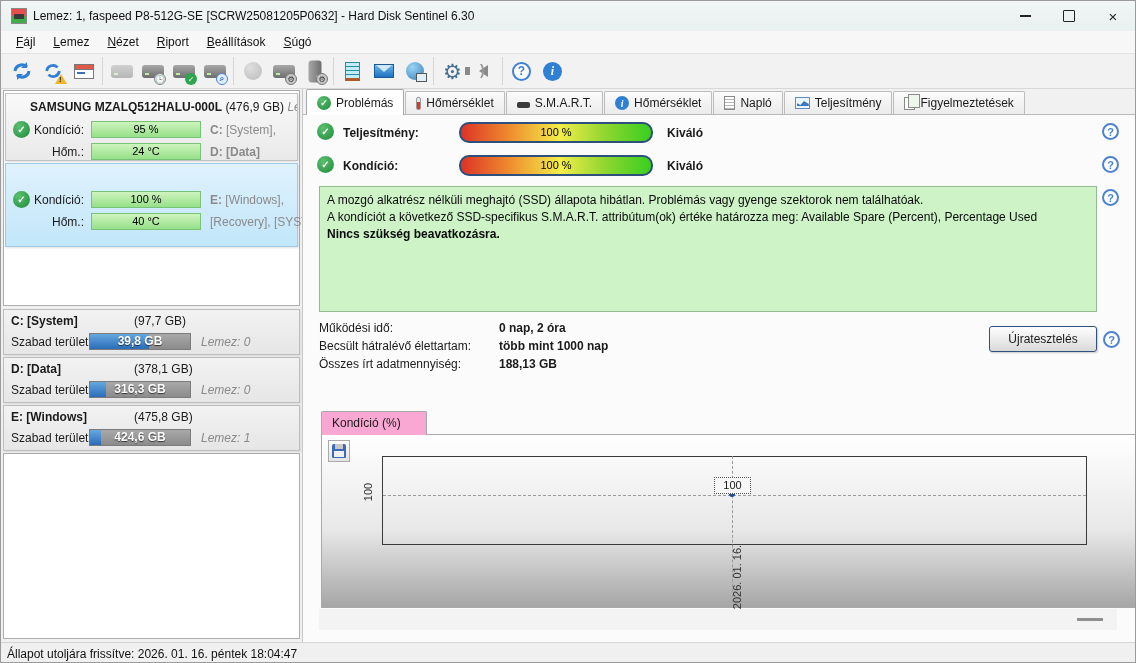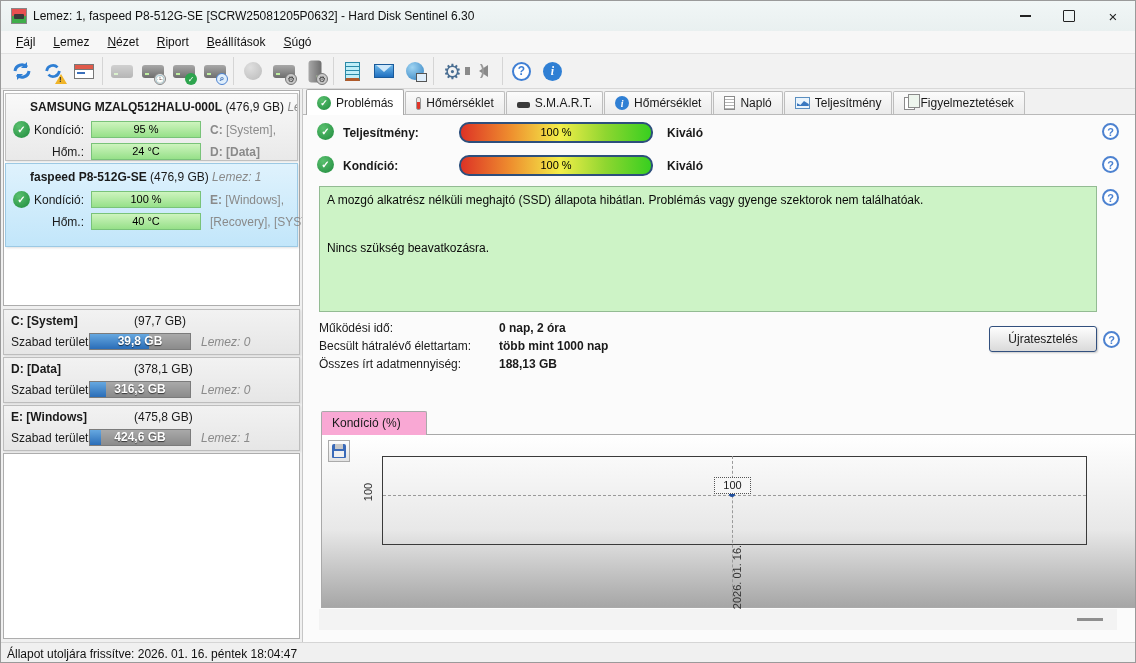--- a/index.html
+++ b/index.html
@@ -98,21 +98,21 @@
   .t-copy::after { content:""; position:absolute; left:3px; top:-4px; width:10px; height:12px; background:#eef6ee; border:1px solid #8a8a8a; }
 
   
   .ov-ok { position:absolute; width:17px; height:17px; border-radius:50%; background:radial-gradient(circle at 35% 30%,#59c06e,#1f8a3d); color:#fff; font-size:10px; font-weight:bold; display:flex; align-items:center; justify-content:center; }
   .ov-lbl { position:absolute; font-weight:bold; }
   .gauge { position:absolute; width:194px; height:21px; border:2px solid #2d4f7c; border-radius:10px; background:linear-gradient(90deg,#dd3326 0%,#ee8e2e 26%,#f3ee49 52%,#8fd630 76%,#38cf20 100%); text-align:center; line-height:17px; font-size:11px; color:#000; }
   .rating { position:absolute; font-weight:bold; }
   .help-icon { position:absolute; width:17px; height:17px; border-radius:50%; border:2px solid #4d82d0; color:#4d82d0; background:#fff; font-weight:bold; font-size:11px; display:flex; align-items:center; justify-content:center; }
 
   #status-box { position:absolute; left:16px; top:97px; width:778px; height:126px; background:#cdf3c6; border:1px solid #93bb93; padding:5px 7px; line-height:17px; color:#0a0a0a; }
-  #status-bold { font-weight:normal; margin-top:31px; }
+  #status-bold { font-weight:bold; margin-top:0; }
 
   .stat-lbl { position:absolute; left:16px; }
   .stat-val { position:absolute; left:196px; font-weight:bold; }
   #retest-btn { position:absolute; left:686px; top:237px; width:108px; height:26px; border:1px solid #32507e; border-radius:3px; background:linear-gradient(180deg,#fefefe,#dadada); text-align:center; line-height:24px; box-shadow:1px 1px 2px rgba(0,0,0,.2); }
   #comment-box { position:absolute; left:16px; top:296px; width:806px; height:21px; background:#fff; border:1px solid #cfcfcf; color:#999; line-height:19px; padding-left:6px; white-space:nowrap; overflow:hidden; }
 
   
   #chart-tab { position:absolute; left:18px; top:322px; width:106px; height:24px; background:#f9a8d4; border:1px solid #a9a9a9; border-bottom:none; border-radius:2px 2px 0 0; line-height:23px; padding-left:10px; z-index:2; }
   #chart-panel { position:absolute; left:18px; top:345px; width:824px; height:174px; background:linear-gradient(180deg,#ffffff 0%,#e8e8e8 55%,#a6a6a6 100%); border:1px solid #a9a9a9; }
   #save-btn { position:absolute; left:6px; top:5px; width:22px; height:22px; background:linear-gradient(180deg,#fcfcfc,#e3e3e3); border:1px solid #aaa; display:flex; align-items:center; justify-content:center; }
@@ -236,25 +236,20 @@
         <span class="ok-badge" style="top:27px;">✓</span>
         <span class="gauge-lbl" style="top:29px; left:0;">Kondíció:</span>
         <span class="mini-bar" style="top:27px;">95 %</span>
         <span class="parts-txt" style="top:29px;"><b>C:</b><span> [System],</span></span>
         <span class="gauge-lbl" style="top:51px; left:0;">Hőm.:</span>
         <span class="mini-bar" style="top:49px;">24 °C</span>
         <span class="parts-txt" style="top:51px;"><b>D: [Data]</b></span>
       </div>
 
       <div class="disk-panel selected" style="top:72px; height:84px;">
-        <div class="disk-header">
-          <span class="disk-name">faspeed P8-512G-SE</span>
-          <span class="disk-size">(476,9 GB)</span>
-          <span class="disk-ref">Lemez: 1</span>
-        </div>
         <span class="ok-badge" style="top:27px;">✓</span>
         <span class="gauge-lbl" style="top:29px; left:0;">Kondíció:</span>
         <span class="mini-bar" style="top:27px;">100 %</span>
         <span class="parts-txt" style="top:29px;"><b>E:</b><span> [Windows],</span></span>
         <span class="gauge-lbl" style="top:51px; left:0;">Hőm.:</span>
         <span class="mini-bar" style="top:49px;">40 °C</span>
         <span class="parts-txt" style="top:51px;">[Recovery],  [SYSTEM</span>
       </div>
     </div>
 
@@ -334,20 +329,21 @@
     <span class="help-icon" style="left:799px; top:34px;">?</span>
 
     <span class="ov-ok" style="left:14px; top:67px;">✓</span>
     <span class="ov-lbl" style="left:40px; top:70px;">Kondíció:</span>
     <span class="gauge" style="left:156px; top:66px;">100 %</span>
     <span class="rating" style="left:364px; top:70px;">Kiváló</span>
     <span class="help-icon" style="left:799px; top:67px;">?</span>
 
     <div id="status-box">
       <div>A mozgó alkatrész nélküli meghajtó (SSD) állapota hibátlan. Problémás vagy gyenge szektorok nem találhatóak.</div>
+      <div>A kondíciót a következő SSD-specifikus S.M.A.R.T. attribútum(ok) értéke határozza meg:  Available Spare (Percent), Percentage Used</div>
       <div id="status-bold">Nincs szükség beavatkozásra.</div>
     </div>
     <span class="help-icon" style="left:799px; top:100px;">?</span>
 
     <span class="stat-lbl" style="top:232px;">Működési idő:</span>
     <span class="stat-val" style="top:232px;">0 nap, 2 óra</span>
     <span class="stat-lbl" style="top:250px;">Becsült hátralévő élettartam:</span>
     <span class="stat-val" style="top:250px;">több mint 1000 nap</span>
     <span class="stat-lbl" style="top:268px;">Összes írt adatmennyiség:</span>
     <span class="stat-val" style="top:268px;">188,13 GB</span>

